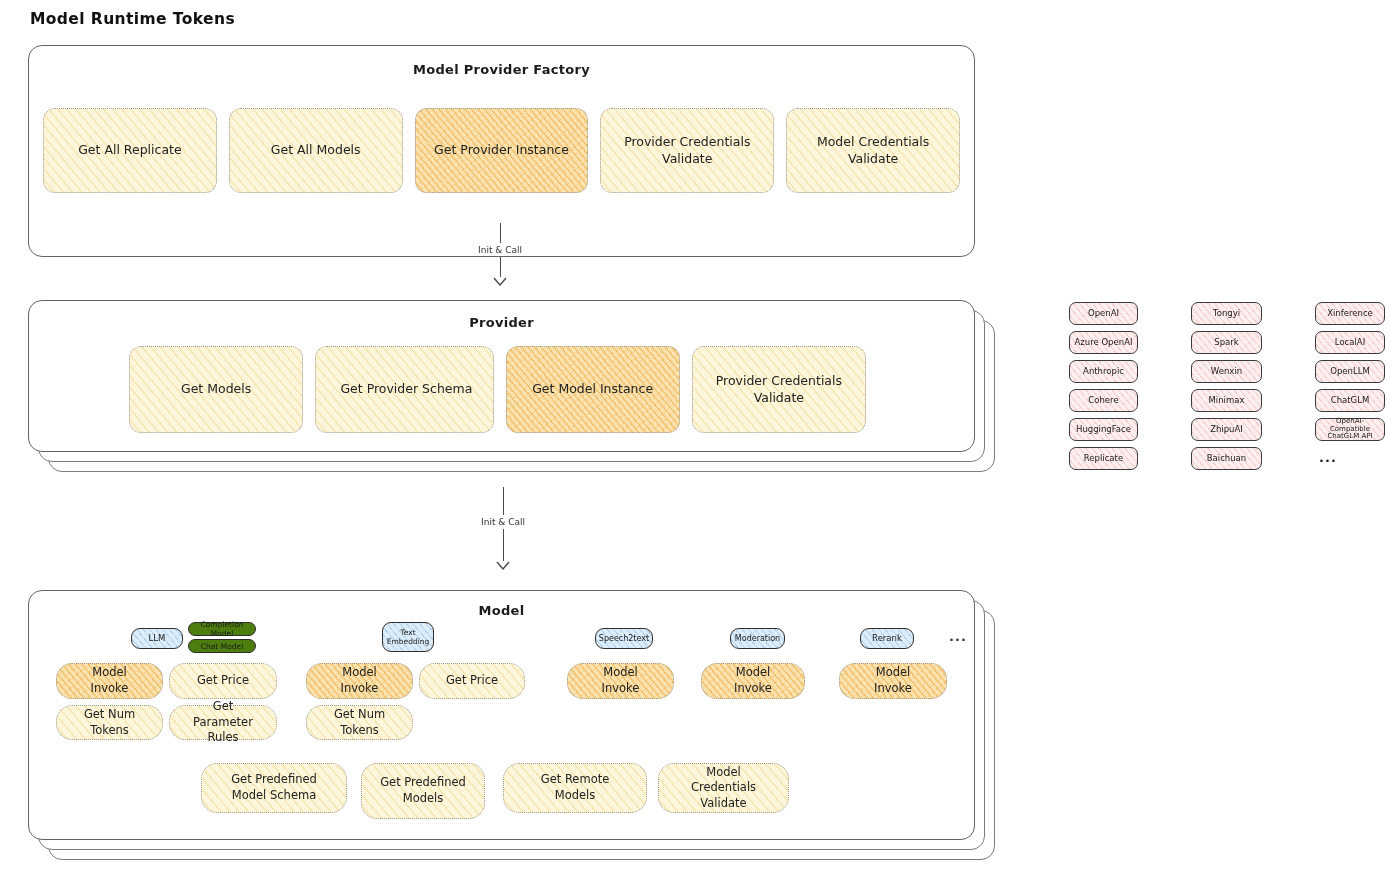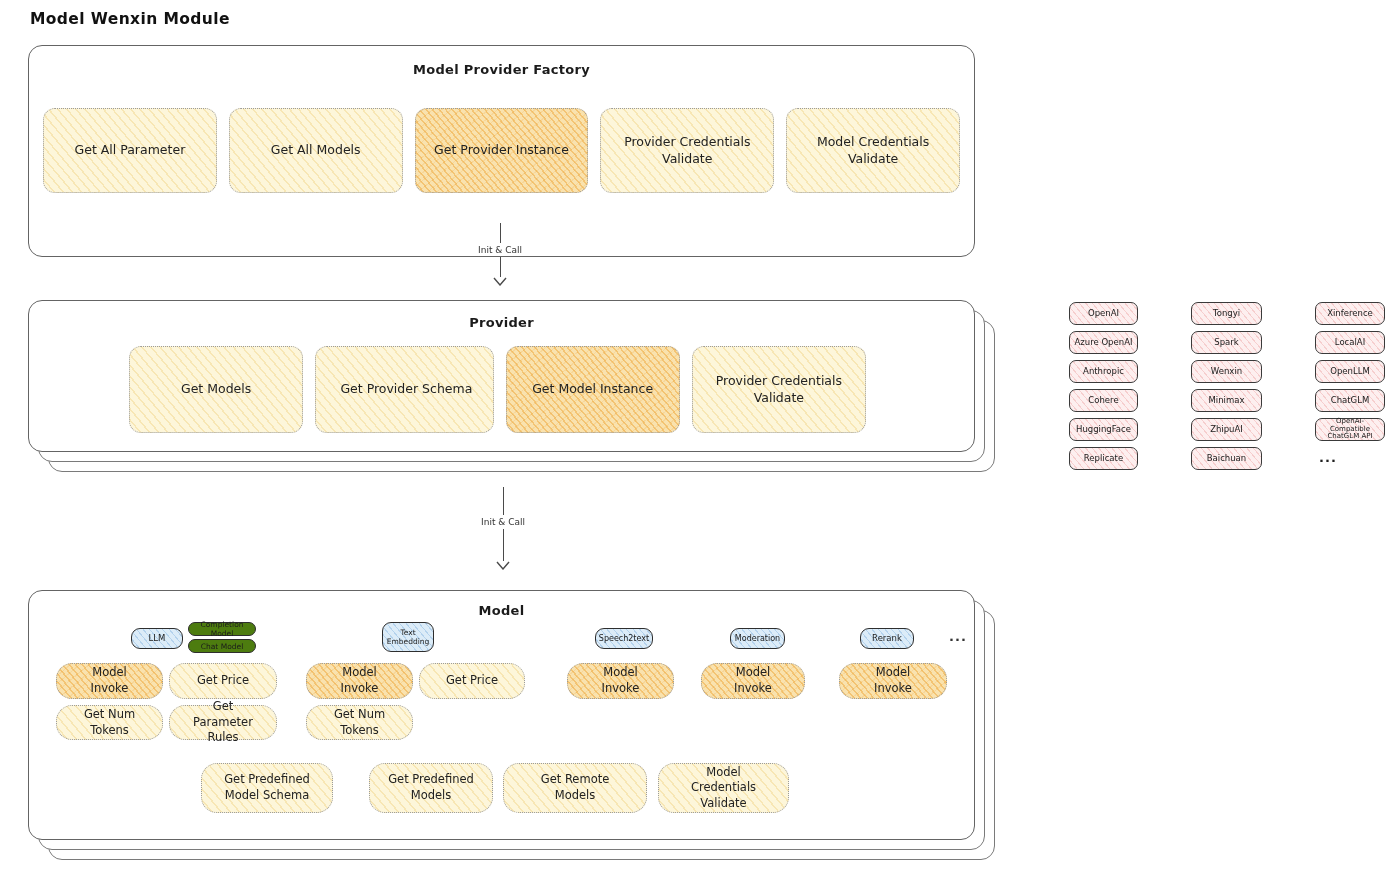--- a/index.html
+++ b/index.html
@@ -39,26 +39,26 @@
   
   .varrow{position:absolute;display:flex;flex-direction:column;align-items:center;z-index:2;text-align:right;}
   .varrow .seg{width:0;border-left:1.4px solid #4a4a4a;}
   .varrow .alabel{font-size:9px;color:#333;margin:2px 0;white-space:nowrap;}
 </style>
 </head>
 <body>
 
 <div id="stage">
 
-  <div class="abs page-title" style="left:30px;top:10px;">Model Wenxin Module</div>
+  <div class="abs page-title" style="left:30px;top:10px;">Model Runtime Tokens</div>
 
   <div class="panel" style="left:28px;top:45px;width:947px;height:212px;">
     <div class="panel-title" style="margin-top:16px;">Model Provider Factory</div>
     <div class="abs" style="left:14px;right:14px;top:62px;height:85px;display:flex;gap:12px;">
-      <div class="fnbox fill-yellow" style="flex:1;">Get All Parameter</div>
+      <div class="fnbox fill-yellow" style="flex:1;">Get All Replicate</div>
       <div class="fnbox fill-yellow" style="flex:1;">Get All Models</div>
       <div class="fnbox fill-orange" style="flex:1;">Get Provider Instance</div>
       <div class="fnbox fill-yellow" style="flex:1;">Provider Credentials Validate</div>
       <div class="fnbox fill-yellow" style="flex:1;">Model Credentials Validate</div>
     </div>
   </div>
 
   <div class="varrow" style="left:462px;top:223px;width:76px;">
     <div class="seg" style="height:20px;"></div>
     <div class="alabel">Init &amp; Call</div>
@@ -129,19 +129,19 @@
     <div class="fnbox sm fill-orange abs" style="left:277px;top:72px;width:107px;height:36px;">Model Invoke</div>
     <div class="fnbox sm fill-yellow abs" style="left:390px;top:72px;width:106px;height:36px;">Get Price</div>
     <div class="fnbox sm fill-orange abs" style="left:538px;top:72px;width:107px;height:36px;">Model Invoke</div>
     <div class="fnbox sm fill-orange abs" style="left:672px;top:72px;width:104px;height:36px;">Model Invoke</div>
     <div class="fnbox sm fill-orange abs" style="left:810px;top:72px;width:108px;height:36px;">Model Invoke</div>
 
     <div class="fnbox sm fill-yellow abs" style="left:27px;top:114px;width:107px;height:35px;">Get Num Tokens</div>
     <div class="fnbox sm fill-yellow abs" style="left:140px;top:114px;width:108px;height:35px;">Get Parameter Rules</div>
     <div class="fnbox sm fill-yellow abs" style="left:277px;top:114px;width:107px;height:35px;">Get Num Tokens</div>
 
-    <div class="fnbox sm fill-yellow abs" style="left:172px;top:172px;width:132px;height:50px;">Get Predefined Model Schema</div>
-    <div class="fnbox sm fill-yellow abs" style="left:340px;top:172px;width:124px;height:50px;">Get Predefined Models</div>
+    <div class="fnbox sm fill-yellow abs" style="left:172px;top:172px;width:146px;height:50px;">Get Predefined Model Schema</div>
+    <div class="fnbox sm fill-yellow abs" style="left:332px;top:172px;width:124px;height:56px;">Get Predefined Models</div>
     <div class="fnbox sm fill-yellow abs" style="left:474px;top:172px;width:144px;height:50px;">Get Remote Models</div>
     <div class="fnbox sm fill-yellow abs" style="left:629px;top:172px;width:131px;height:50px;">Model Credentials Validate</div>
   </div>
 
 </div>
 
 </body></html>

